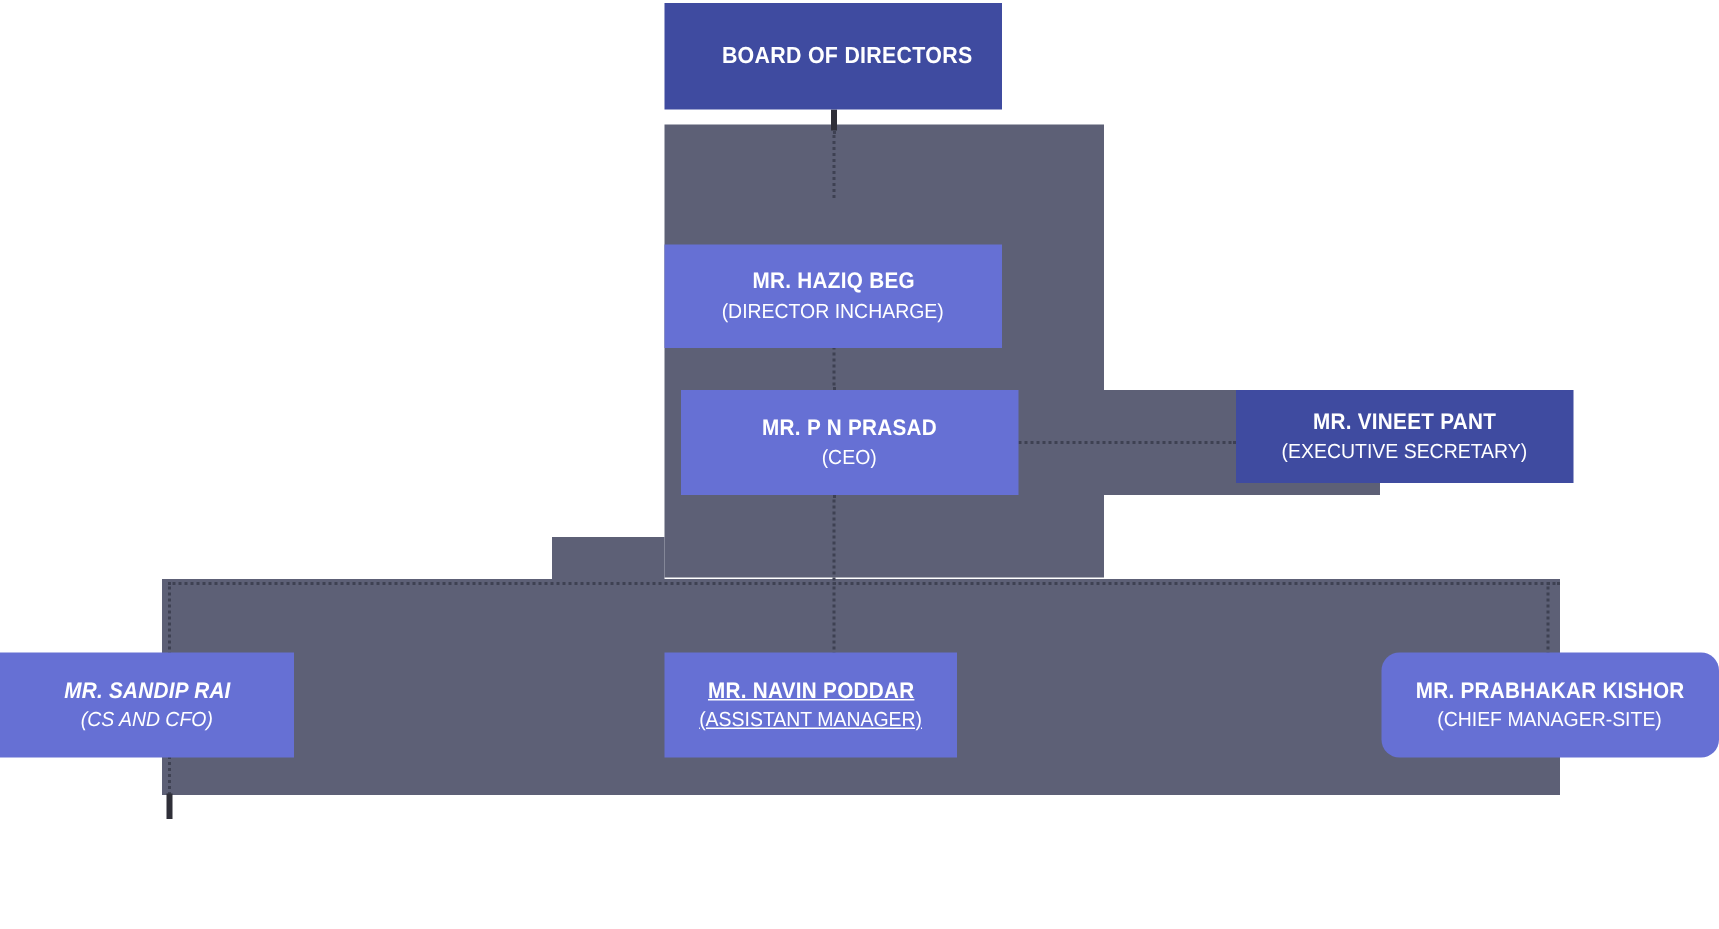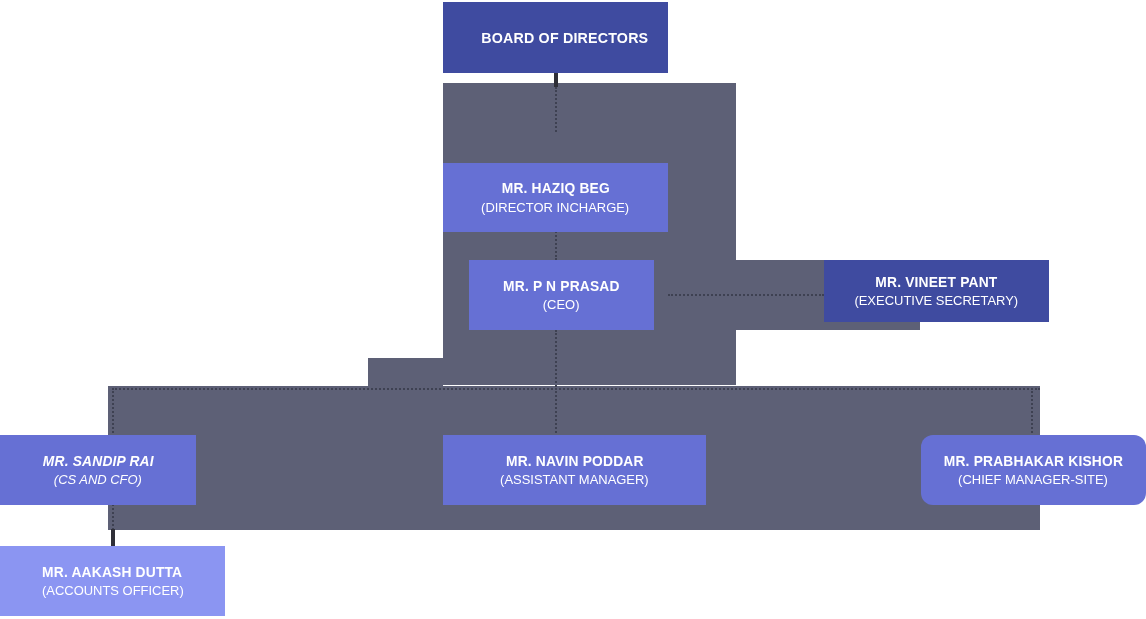--- a/index.html
+++ b/index.html
@@ -111,43 +111,39 @@
 
   <div class="node single shade-dark" style="left:443px; top:2px; width:225px; height:71px;padding-left:25px;">
     <div class="title">BOARD OF DIRECTORS</div>
   </div>
 
   <div class="node shade-mid" style="left:443px; top:131px; width:225px; height:69px;margin-top:32px;">
     <div class="title">MR. HAZIQ BEG</div>
     <div class="subtitle">(DIRECTOR INCHARGE)</div>
   </div>
 
-  <div class="node shade-mid" style="left:469px; top:260px; width:185px; height:70px;">
+  <div class="node shade-mid" style="left:454px; top:260px; width:225px; height:70px;">
     <div class="title">MR. P N PRASAD</div>
     <div class="subtitle">(CEO)</div>
   </div>
 
   <div class="node shade-dark" style="left:824px; top:260px; width:225px; height:62px;">
     <div class="title">MR. VINEET PANT</div>
     <div class="subtitle">(EXECUTIVE SECRETARY)</div>
   </div>
 
   <div class="node shade-mid" style="left:0px; top:435px; width:196px; height:70px;font-style:italic;">
     <div class="title">MR. SANDIP RAI</div>
     <div class="subtitle">(CS AND CFO)</div>
   </div>
 
-  <div class="node shade-mid" style="left:443px; top:435px; width:263px; height:70px;">
+  <div class="node shade-mid" style="left:443px; top:435px; width:195px; height:70px;text-decoration:underline;">
     <div class="title">MR. NAVIN PODDAR</div>
     <div class="subtitle">(ASSISTANT MANAGER)</div>
   </div>
 
   <div class="node shade-mid" style="left:921px; top:435px; width:225px; height:70px;border-radius:12px;">
     <div class="title">MR. PRABHAKAR KISHOR</div>
     <div class="subtitle">(CHIEF MANAGER-SITE)</div>
   </div>
 
-  <div class="node shade-light" style="left:0px; top:546px; width:225px; height:70px;">
-    <div class="title">MR. AAKASH DUTTA</div>
-    <div class="subtitle">(ACCOUNTS OFFICER)</div>
-  </div>
 
 </div>
 
 </body></html>

